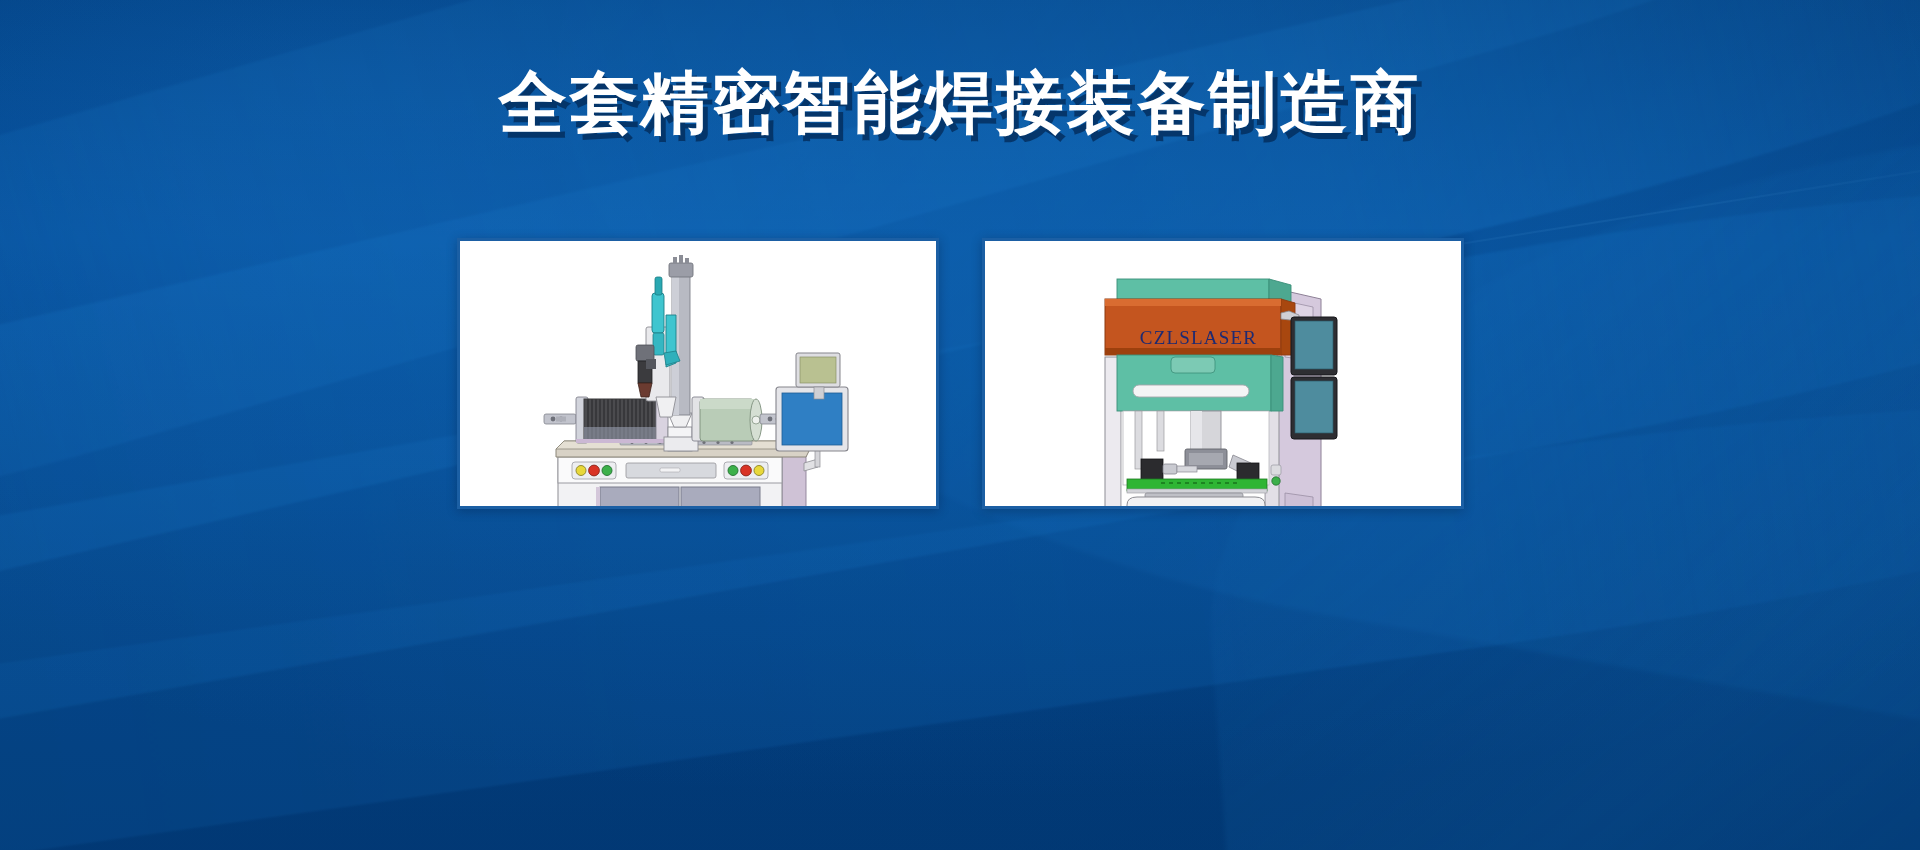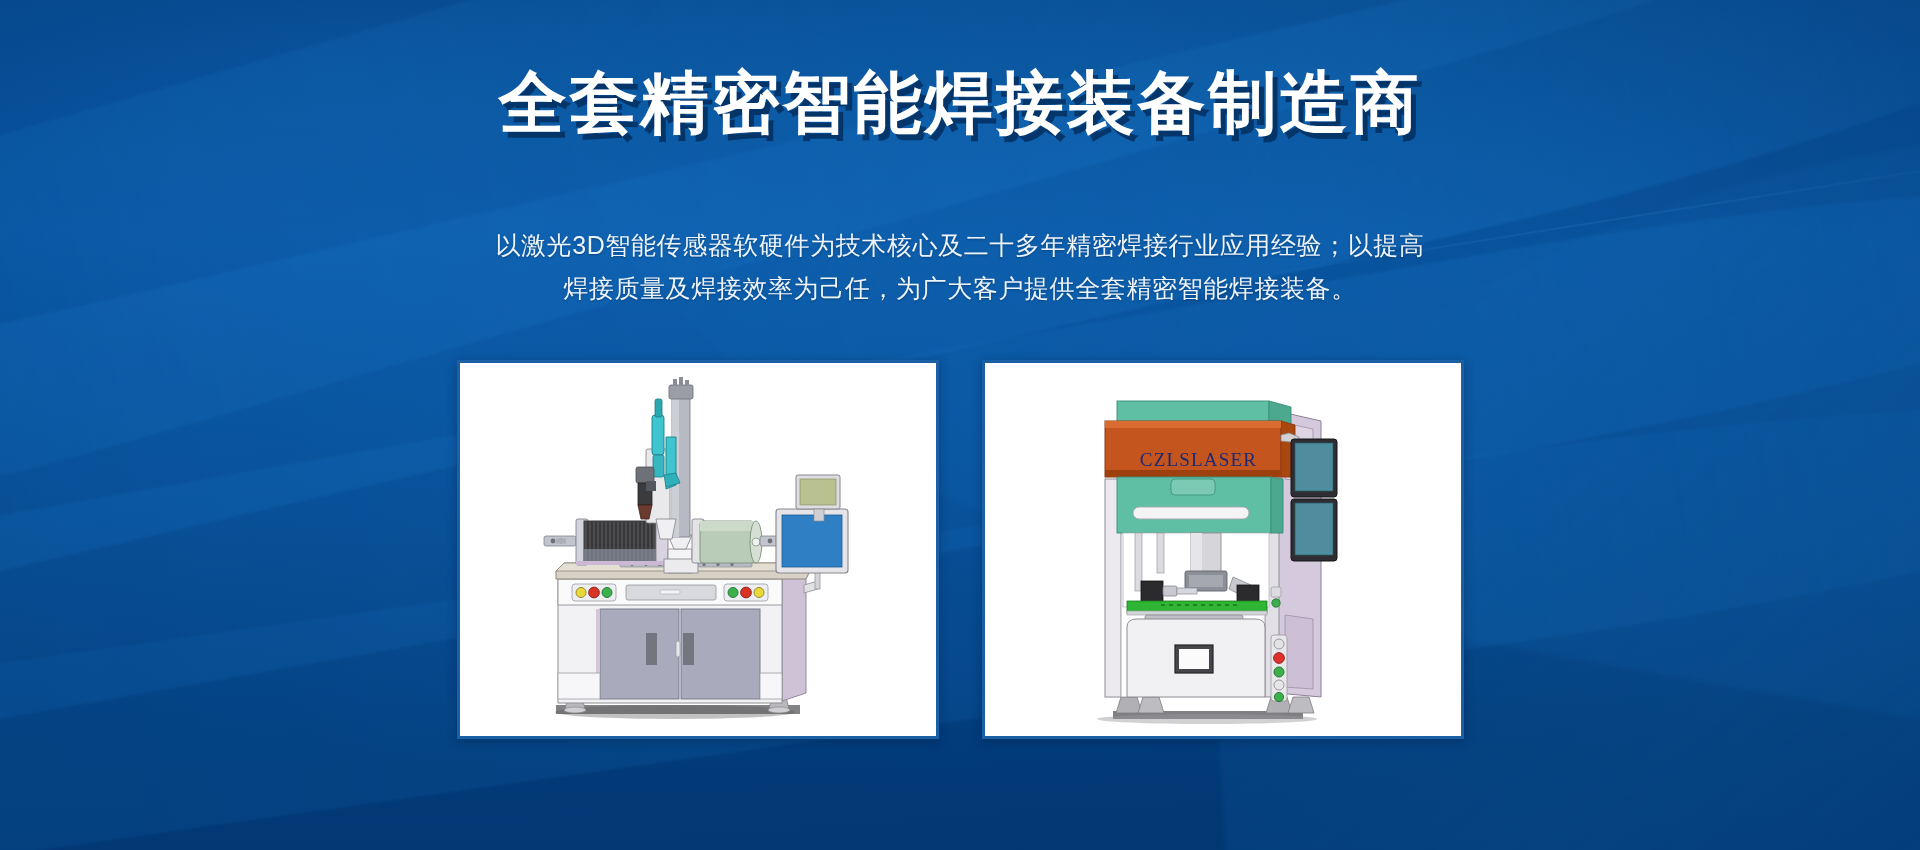--- a/index.html
+++ b/index.html
@@ -132,21 +132,21 @@
 
   .cards {
     margin-top: 50px;
     display: flex;
     gap: 43px;
     align-items: flex-start;
   }
 
   .card {
     width: 482px;
-    height: 379px;
+    height: 271px;
     background: #ffffff;
     border: 3px solid #1b5fa4;
     box-shadow: 0 2px 10px rgba(0,20,50,0.30);
     position: relative;
     overflow: hidden;
   }
 
   .stage {
     position: absolute;
     inset: 0;
@@ -184,24 +184,20 @@
   <div class="swoosh sw-b"></div>
   <div class="swoosh sw-c"></div>
   <div class="swoosh sw-d"></div>
   <div class="swoosh sw-hair"></div>
   <div class="bg-vignette"></div>
 
   <div class="content">
 
     <h1 class="headline">全套精密智能焊接装备制造商</h1>
 
-    <div class="subcopy">
-      <span class="line">以激光3D智能传感器软硬件为技术核心及二十多年精密焊接行业应用经验；以提高</span>
-      <span class="line">焊接质量及焊接效率为己任，为广大客户提供全套精密智能焊接装备。</span>
-    </div>
 
     <div class="cards">
 
       <div class="card">
         <div class="stage">
           <svg class="m1" viewBox="0 0 482 379" xmlns="http://www.w3.org/2000/svg">
             <rect x="0" y="0" width="482" height="379" fill="#ffffff"></rect>
 
             <ellipse cx="215" cy="349" rx="120" ry="7" fill="#8e8e90" opacity="0.55"></ellipse>
             <rect x="96" y="342" width="244" height="9" fill="#58585b" opacity="0.75"></rect>

